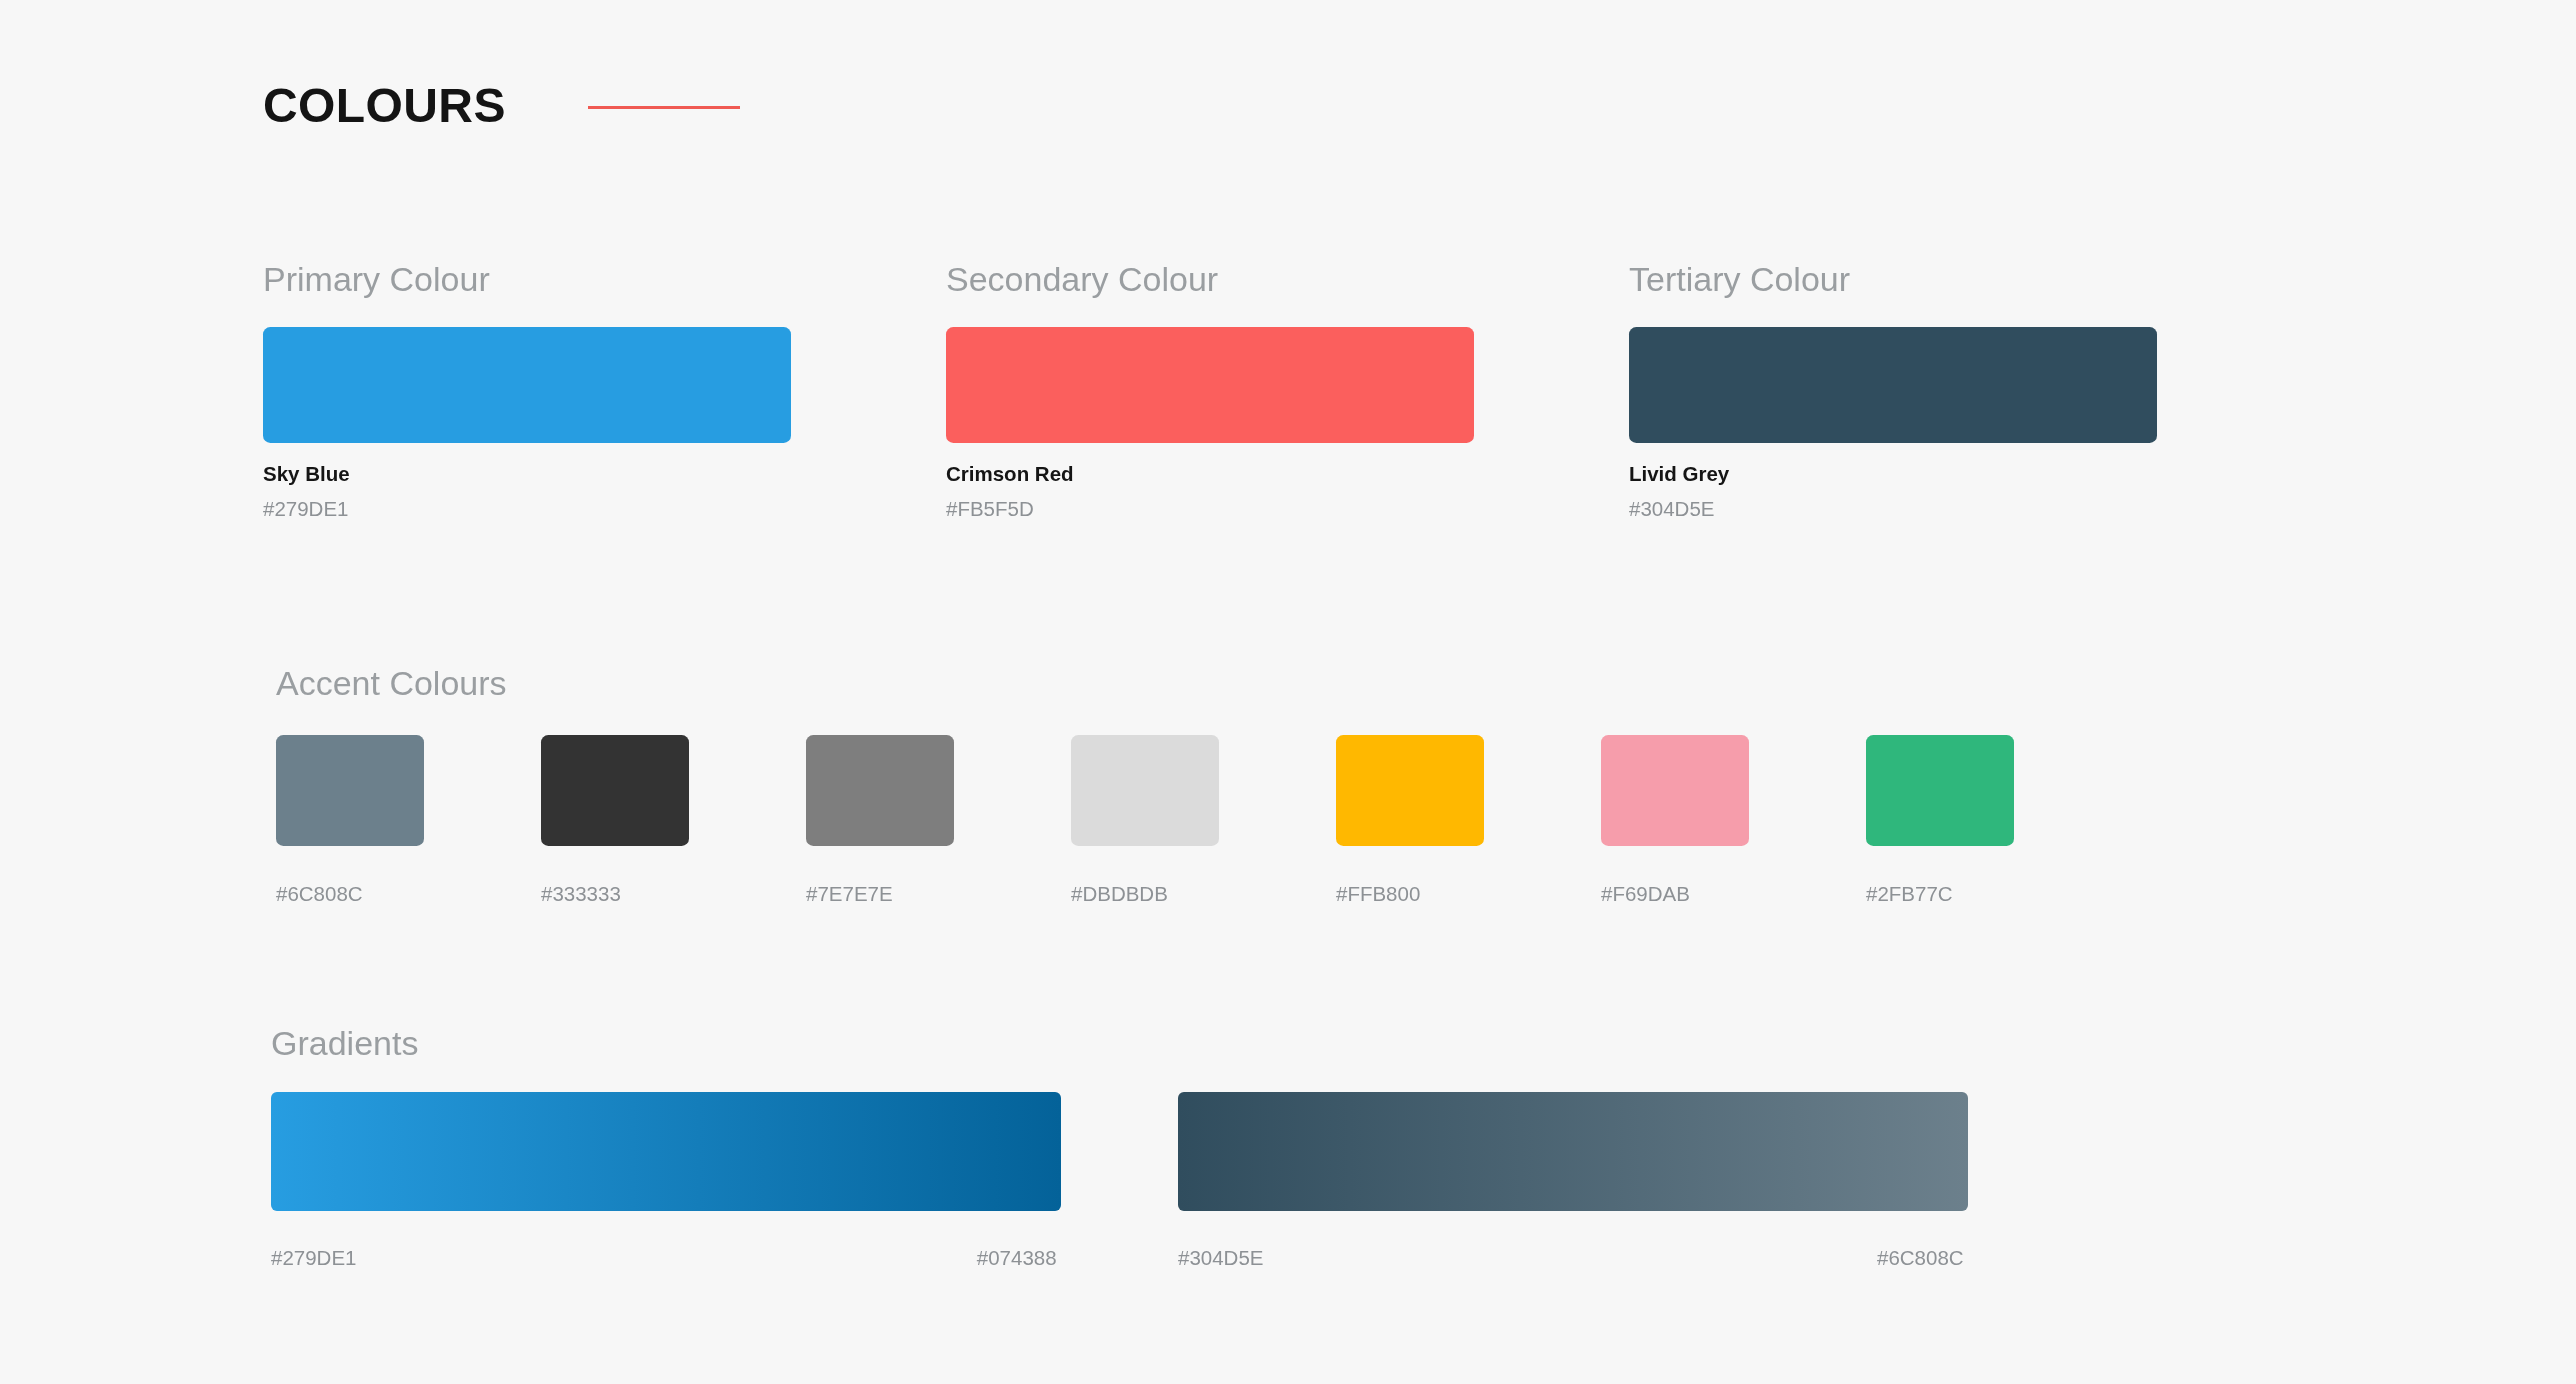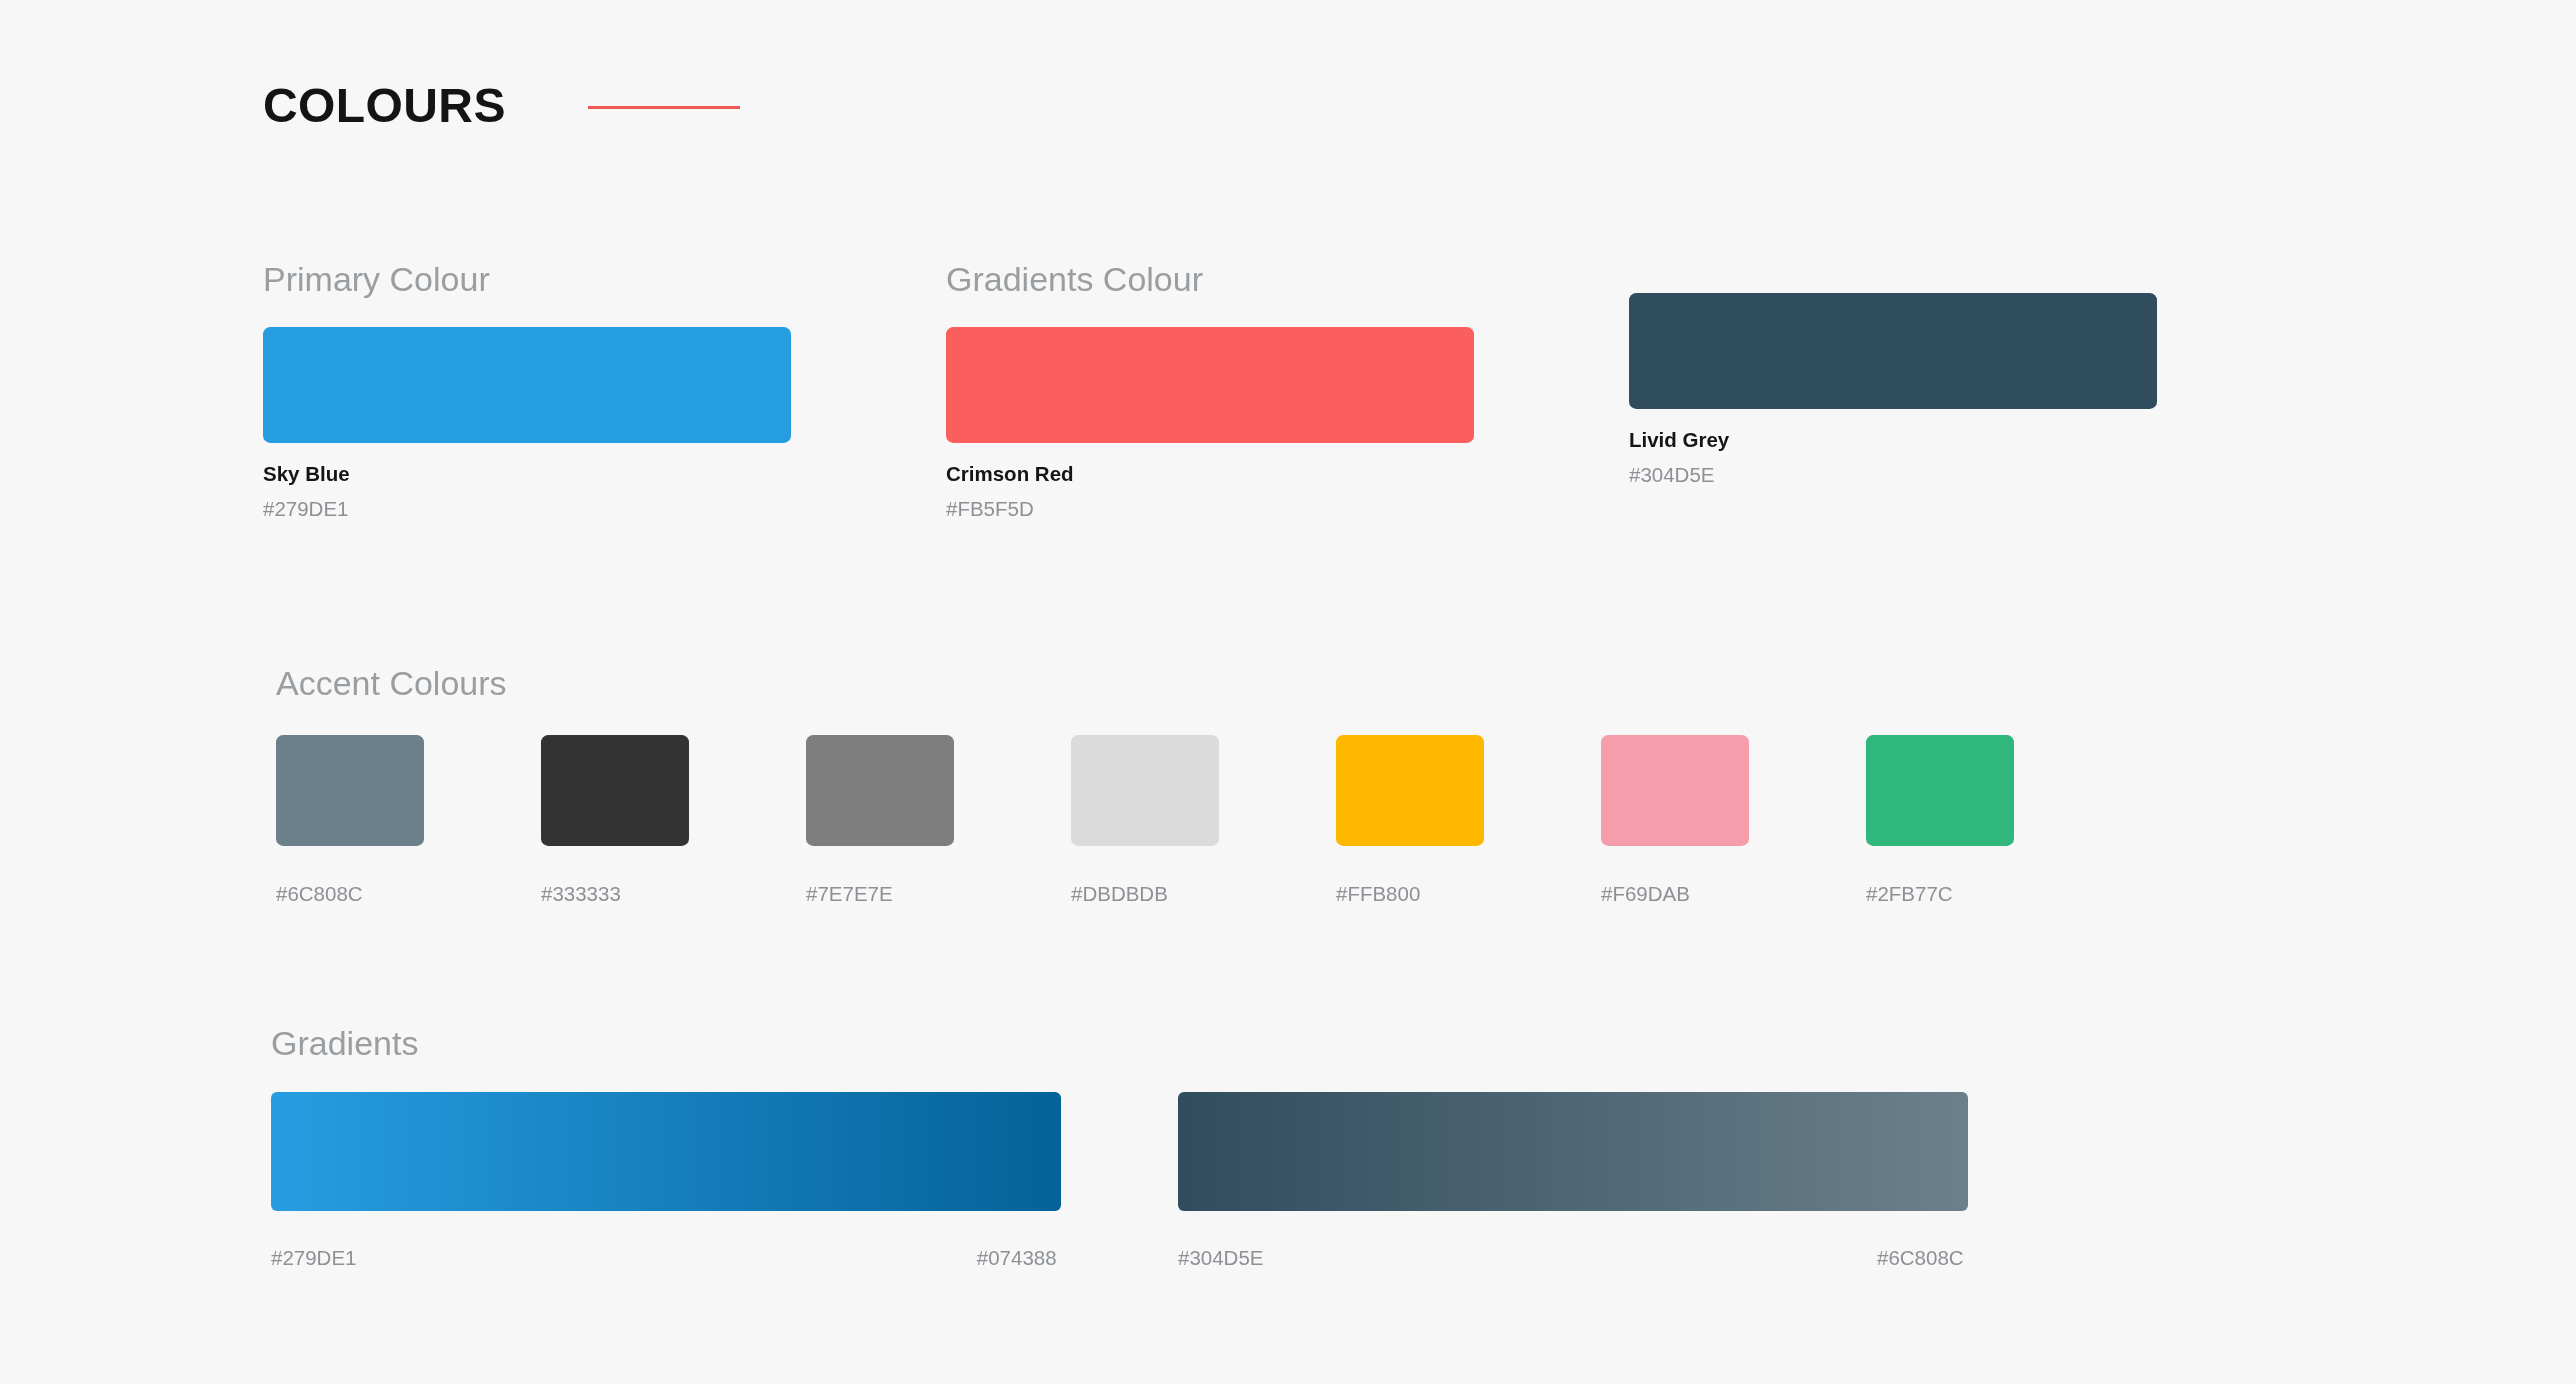--- a/index.html
+++ b/index.html
@@ -156,27 +156,28 @@
   <div class="main-row">
 
     <div class="main-col">
       <div class="section-label">Primary Colour</div>
       <div class="main-swatch" id="sw-primary" style="background: rgb(39, 157, 225);"></div>
       <div class="swatch-name">Sky Blue</div>
       <div class="swatch-hex">#279DE1</div>
     </div>
 
     <div class="main-col">
-      <div class="section-label">Gradients Colour</div>
+      <div class="section-label">Secondary Colour</div>
       <div class="main-swatch" id="sw-secondary" style="background: rgb(251, 95, 93);"></div>
       <div class="swatch-name">Crimson Red</div>
       <div class="swatch-hex">#FB5F5D</div>
     </div>
 
     <div class="main-col">
+      <div class="section-label">Tertiary Colour</div>
       <div class="main-swatch" id="sw-tertiary" style="background: rgb(48, 77, 94);"></div>
       <div class="swatch-name">Livid Grey</div>
       <div class="swatch-hex">#304D5E</div>
     </div>
 
   </div>
 
   <div class="accents">
     <div class="section-label">Accent Colours</div>
     <div class="accent-row" id="accent-row">

